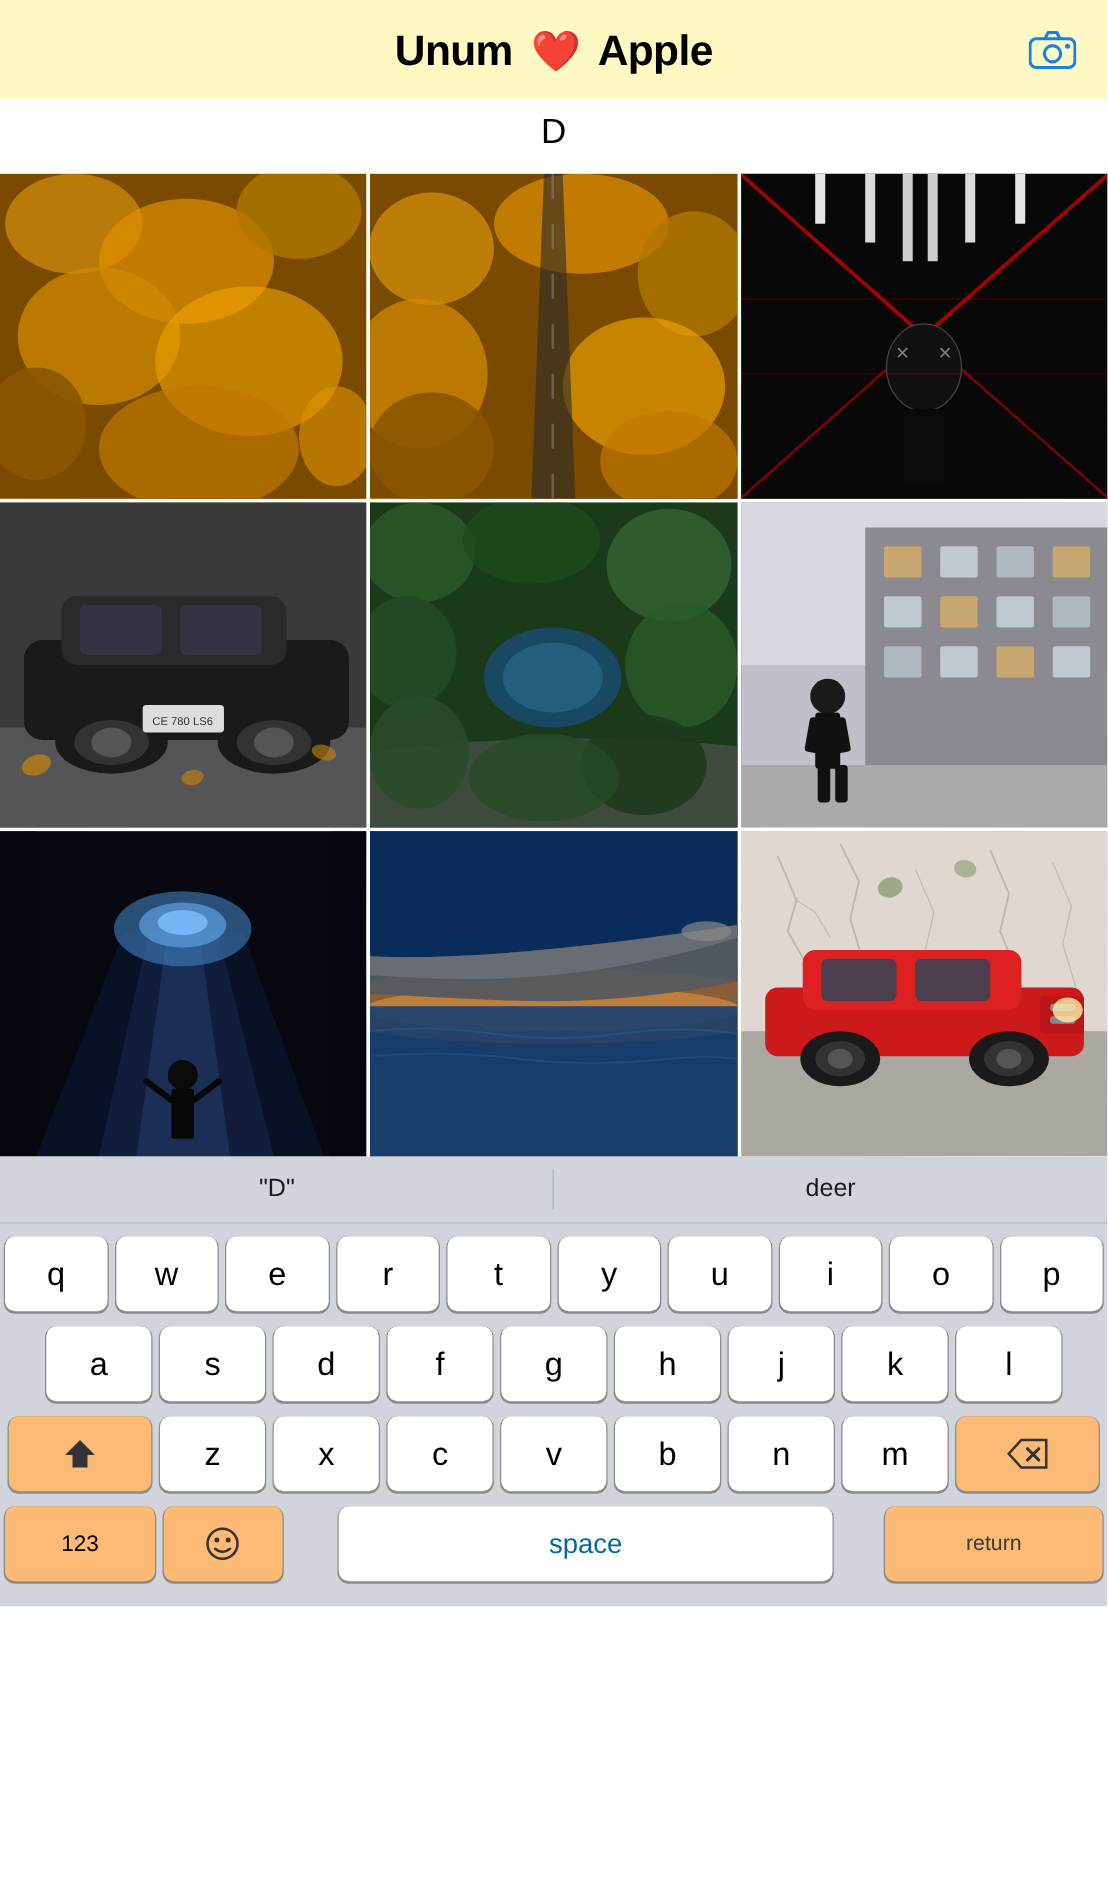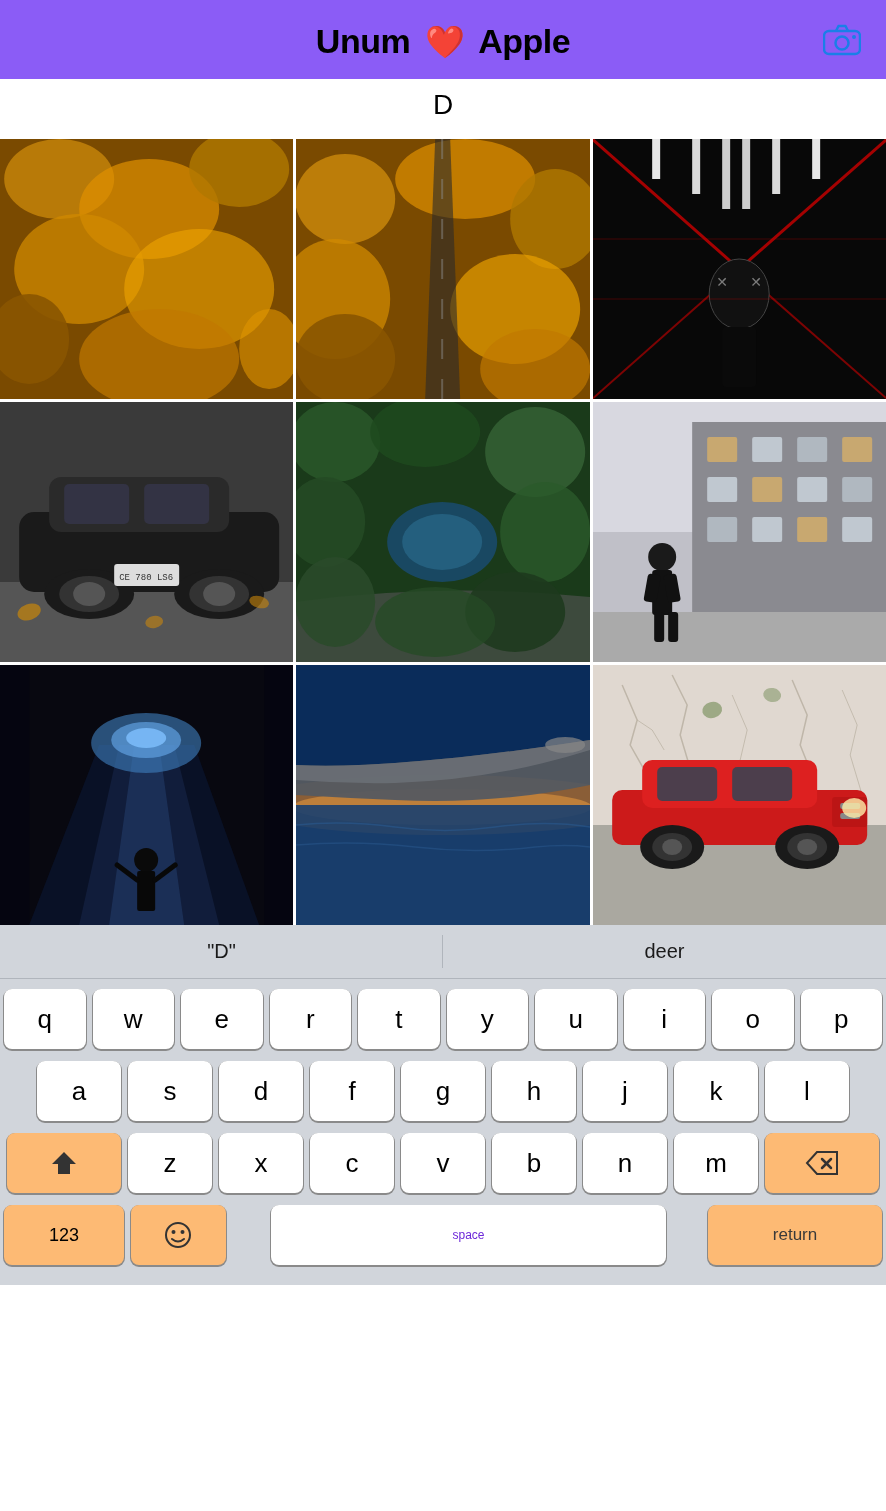--- a/index.html
+++ b/index.html
@@ -12,21 +12,21 @@
       overflow-x: hidden;
     }
 
     
     .header {
       display: flex;
       align-items: center;
       justify-content: center;
       position: relative;
       padding: 22px 20px 18px;
-      background: #8b5cf6;
+      background: #fef9c3;
     }
     .header-title {
       font-size: 34px;
       font-weight: 700;
       color: #000;
       letter-spacing: -0.5px;
     }
     .heart {
       font-size: 32px;
       margin: 0 6px;
@@ -81,21 +81,21 @@
     }
     .photo-cell {
       overflow: hidden;
       position: relative;
     }
 
     
     .photo-1 { background: linear-gradient(135deg, #c8860a 0%, #f0a500 30%, #8b5a00 60%, #6b4300 100%); }
     .photo-2 { background: linear-gradient(135deg, #c8860a 10%, #e09000 40%, #6b4300 70%, #3d2600 100%); }
     .photo-3 { background: linear-gradient(180deg, #0a0a0a 0%, #1a0505 40%, #2a0000 70%, #0a0a0a 100%); }
-    .photo-4 { background: linear-gradient(135deg, #2a2a2a 0%, #1a1a1a 40%, #3a3a3a 70%, #4a4a00 100%); font-family: Liberation Mono, monospace; }
+    .photo-4 { background: linear-gradient(135deg, #2a2a2a 0%, #1a1a1a 40%, #3a3a3a 70%, #4a4a00 100%); }
     .photo-5 { background: linear-gradient(180deg, #1a3a1a 0%, #2a4a2a 30%, #0a2a0a 60%, #051505 100%); }
     .photo-6 { background: linear-gradient(135deg, #a0a0a0 0%, #888 30%, #ccc 60%, #e0e0e0 100%); }
     .photo-7 { background: linear-gradient(180deg, #0a0a1a 0%, #0505 30%, #1a1a2a 60%, #0a0a1a 100%); }
     .photo-8 { background: linear-gradient(180deg, #0a2040 0%, #1a4060 30%, #0a1a30 60%, #051020 100%); }
     .photo-9 { background: linear-gradient(135deg, #d0d0d0 0%, #c0c0c0 30%, #b0b0b0 60%, #ffffff 100%); }
 
     
     .photo-cell svg {
       width: 100%;
       height: 100%;
@@ -178,22 +178,22 @@
     }
     .key-delete {
       min-width: 100px;
       max-width: 114px;
       flex: 1.5;
     }
     .key-space {
       min-width: 340px;
       max-width: 400px;
       flex: 5;
-      font-size: 12px;
-      color: #6d28d9;
+      font-size: 22px;
+      color: #0369a1;
       margin-left: 38px;
     }
     .key-return {
       min-width: 150px;
       max-width: 180px;
       flex: 2.2;
       font-size: 17px;
       color: #3a3a3a;
       margin-left: 35px;
     }

